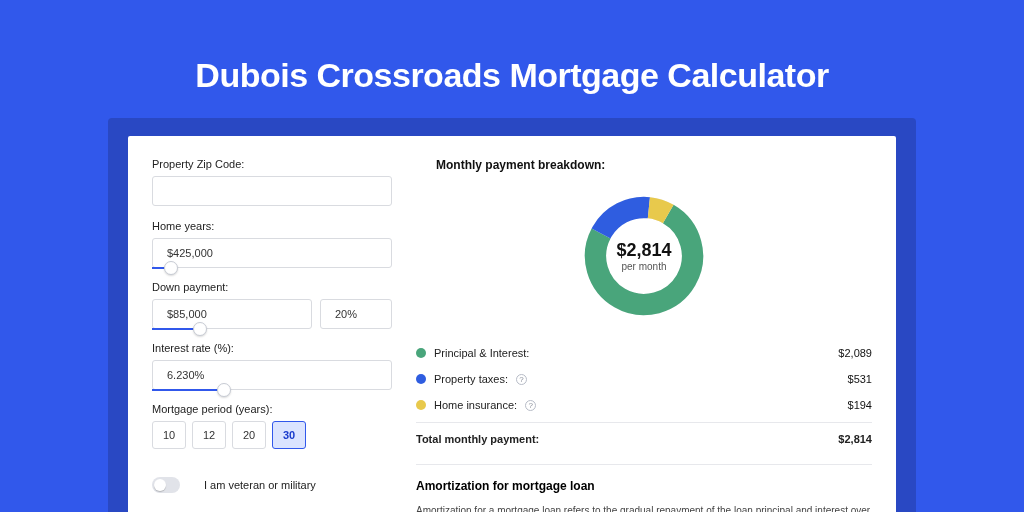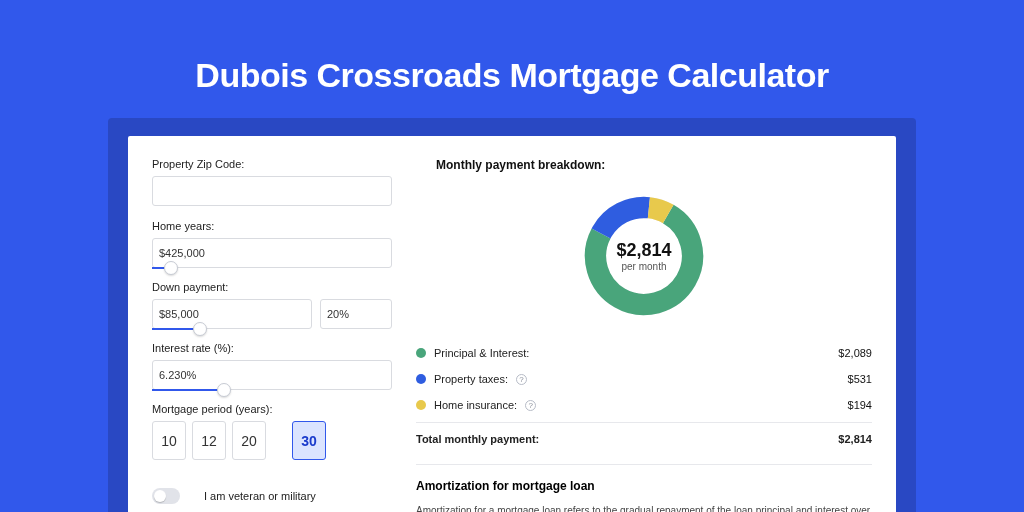--- a/index.html
+++ b/index.html
@@ -51,21 +51,21 @@
     color: #222;
     margin-bottom: 6px;
     display: block;
   }
   .field-block { margin-bottom: 14px; position: relative; }
   .text-input {
     width: 100%;
     height: 30px;
     border: 1px solid #d9dbe0;
     border-radius: 3px;
-    padding: 0 6px;
+    padding: 0 14px;
     font-size: 11px;
     color: #333;
     background: #fff;
   }
   .text-input.small { font-size: 11px; }
   .input-row { display: flex; gap: 8px; }
   .input-row .text-input:first-child { flex: 1; }
   .input-row .text-input.pct { width: 72px; flex: 0 0 72px; }
   .slider-track {
     position: relative;
@@ -83,35 +83,34 @@
     width: 14px; height: 14px;
     background: #fff;
     border: 1px solid #c7cbd4;
     border-radius: 50%;
     top: -6px;
     box-shadow: 0 1px 2px rgba(0,0,0,0.15);
   }
 
   .period-row { display: flex; gap: 6px; }
   .period-btn {
-    width: 34px; height: 39px;
+    width: 34px; height: 28px;
     border: 1px solid #d9dbe0;
     border-radius: 3px;
     background: #fff;
-    font-size: 14px;
+    font-size: 11px;
     color: #333;
     display: flex; align-items: center; justify-content: center;
     cursor: pointer;
   }
   .period-btn.active {
     background: #dbe4ff;
     border-color: #3158eb;
     color: #1a3bcc;
     font-weight: 600;
-    margin-left: 20px;
   }
 
   .toggle-row { display: flex; align-items: center; gap: 8px; margin-top: 10px;}
   .toggle {
     width: 28px; height: 16px;
     border-radius: 999px;
     background: #e1e3e9;
     position: relative;
   }
   .toggle::after {

